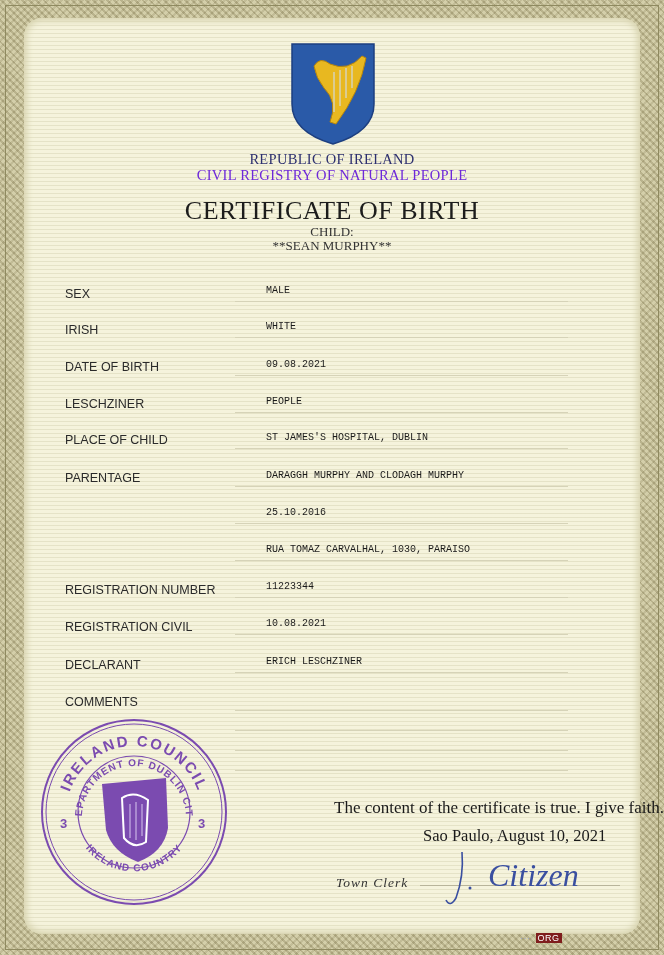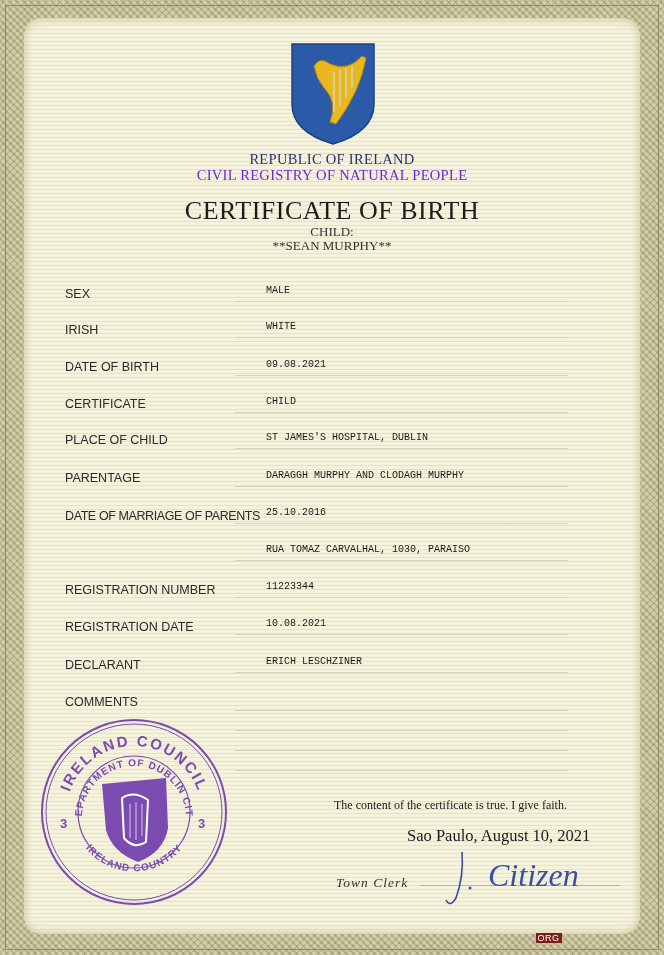--- a/index.html
+++ b/index.html
@@ -21,22 +21,22 @@
   .rep{top:151px;font-size:14.5px;color:#2c2f6e;letter-spacing:.3px;}
   .civ{top:167px;font-size:14.5px;color:#6d28d9;letter-spacing:.3px;}
   .title{top:196px;font-size:26px;color:#1c1c1c;letter-spacing:.5px;}
   .child{top:224px;font-size:13px;color:#333;}
   .cname{top:238px;font-size:13px;color:#333;}
   .row{position:absolute;left:0;width:616px;height:37px;}
   .lbl{position:absolute;left:65px;font-size:12.5px;color:#2a2a2a;}
   .val{position:absolute;left:266px;font-family:"Liberation Mono",monospace;font-size:10px;color:#1a1a1a;font-weight:normal;}
   .line{position:absolute;left:235px;right:48px;border-top:1px solid #d6d3b8;}
   .seal{position:absolute;left:38px;top:718px;width:192px;height:188px;}
-  .faith{position:absolute;left:334px;top:798px;font-family:"Liberation Serif",serif;font-size:12px;color:#1a1a1a;}
-  .place{position:absolute;left:407px;top:826px;font-family:"Liberation Serif",serif;font-size:16.5px;color:#1a1a1a;}
+  .faith{position:absolute;left:334px;top:798px;font-family:"Liberation Serif",serif;font-size:17px;color:#1a1a1a;}
+  .place{position:absolute;left:423px;top:826px;font-family:"Liberation Serif",serif;font-size:16.5px;color:#1a1a1a;}
   .clerk{position:absolute;left:336px;top:875px;font-family:Liberation Serif, serif;font-style:italic;font-size:13.5px;color:#333;letter-spacing:1px;}
   .sigline{position:absolute;left:420px;top:885px;width:200px;border-top:1px solid #b8b49a;}
   .sig{position:absolute;left:440px;top:846px;width:160px;height:66px;}
   .wm{position:absolute;left:520px;top:933px;font-size:9px;color:#9aa6c8;letter-spacing:.5px;}
   .wm b{background:#7f1d1d;color:#fff;font-weight:normal;padding:0 2px;margin-left:2px;}
 </style>
 </head>
 <body>
 
 <div class="frame">
@@ -71,50 +71,49 @@
     <span class="lbl" style="top:2px">IRISH</span>
     <span class="val" style="top:0">WHITE</span>
     <div class="line" style="top:16px"></div>
   </div>
   <div class="row" style="top:359px">
     <span class="lbl" style="top:1px">DATE OF BIRTH</span>
     <span class="val" style="top:0">09.08.2021</span>
     <div class="line" style="top:16px"></div>
   </div>
   <div class="row" style="top:396px">
-    <span class="lbl" style="top:1px">CERTIFICATE</span>
-    <span class="val" style="top:0">CHILD</span>
+    <span class="lbl" style="top:1px">LESCHZINER</span>
+    <span class="val" style="top:0">PEOPLE</span>
     <div class="line" style="top:16px"></div>
   </div>
   <div class="row" style="top:432px">
     <span class="lbl" style="top:1px">PLACE OF CHILD</span>
     <span class="val" style="top:0">ST JAMES'S HOSPITAL, DUBLIN</span>
     <div class="line" style="top:16px"></div>
   </div>
   <div class="row" style="top:470px">
     <span class="lbl" style="top:1px">PARENTAGE</span>
     <span class="val" style="top:0">DARAGGH MURPHY AND CLODAGH MURPHY</span>
     <div class="line" style="top:16px"></div>
   </div>
   <div class="row" style="top:507px">
-    <span class="lbl" style="top:2px;letter-spacing:-.4px">DATE OF MARRIAGE OF PARENTS</span>
     <span class="val" style="top:0">25.10.2016</span>
     <div class="line" style="top:16px"></div>
   </div>
   <div class="row" style="top:544px">
     <span class="val" style="top:0">RUA TOMAZ CARVALHAL, 1030, PARAISO</span>
     <div class="line" style="top:16px"></div>
   </div>
   <div class="row" style="top:581px">
     <span class="lbl" style="top:2px">REGISTRATION NUMBER</span>
     <span class="val" style="top:0">11223344</span>
     <div class="line" style="top:16px"></div>
   </div>
   <div class="row" style="top:618px">
-    <span class="lbl" style="top:2px">REGISTRATION DATE</span>
+    <span class="lbl" style="top:2px">REGISTRATION CIVIL</span>
     <span class="val" style="top:0">10.08.2021</span>
     <div class="line" style="top:16px"></div>
   </div>
   <div class="row" style="top:656px">
     <span class="lbl" style="top:2px">DECLARANT</span>
     <span class="val" style="top:0">ERICH LESCHZINER</span>
     <div class="line" style="top:16px"></div>
   </div>
   <div class="row" style="top:694px">
     <span class="lbl" style="top:1px">COMMENTS</span>

